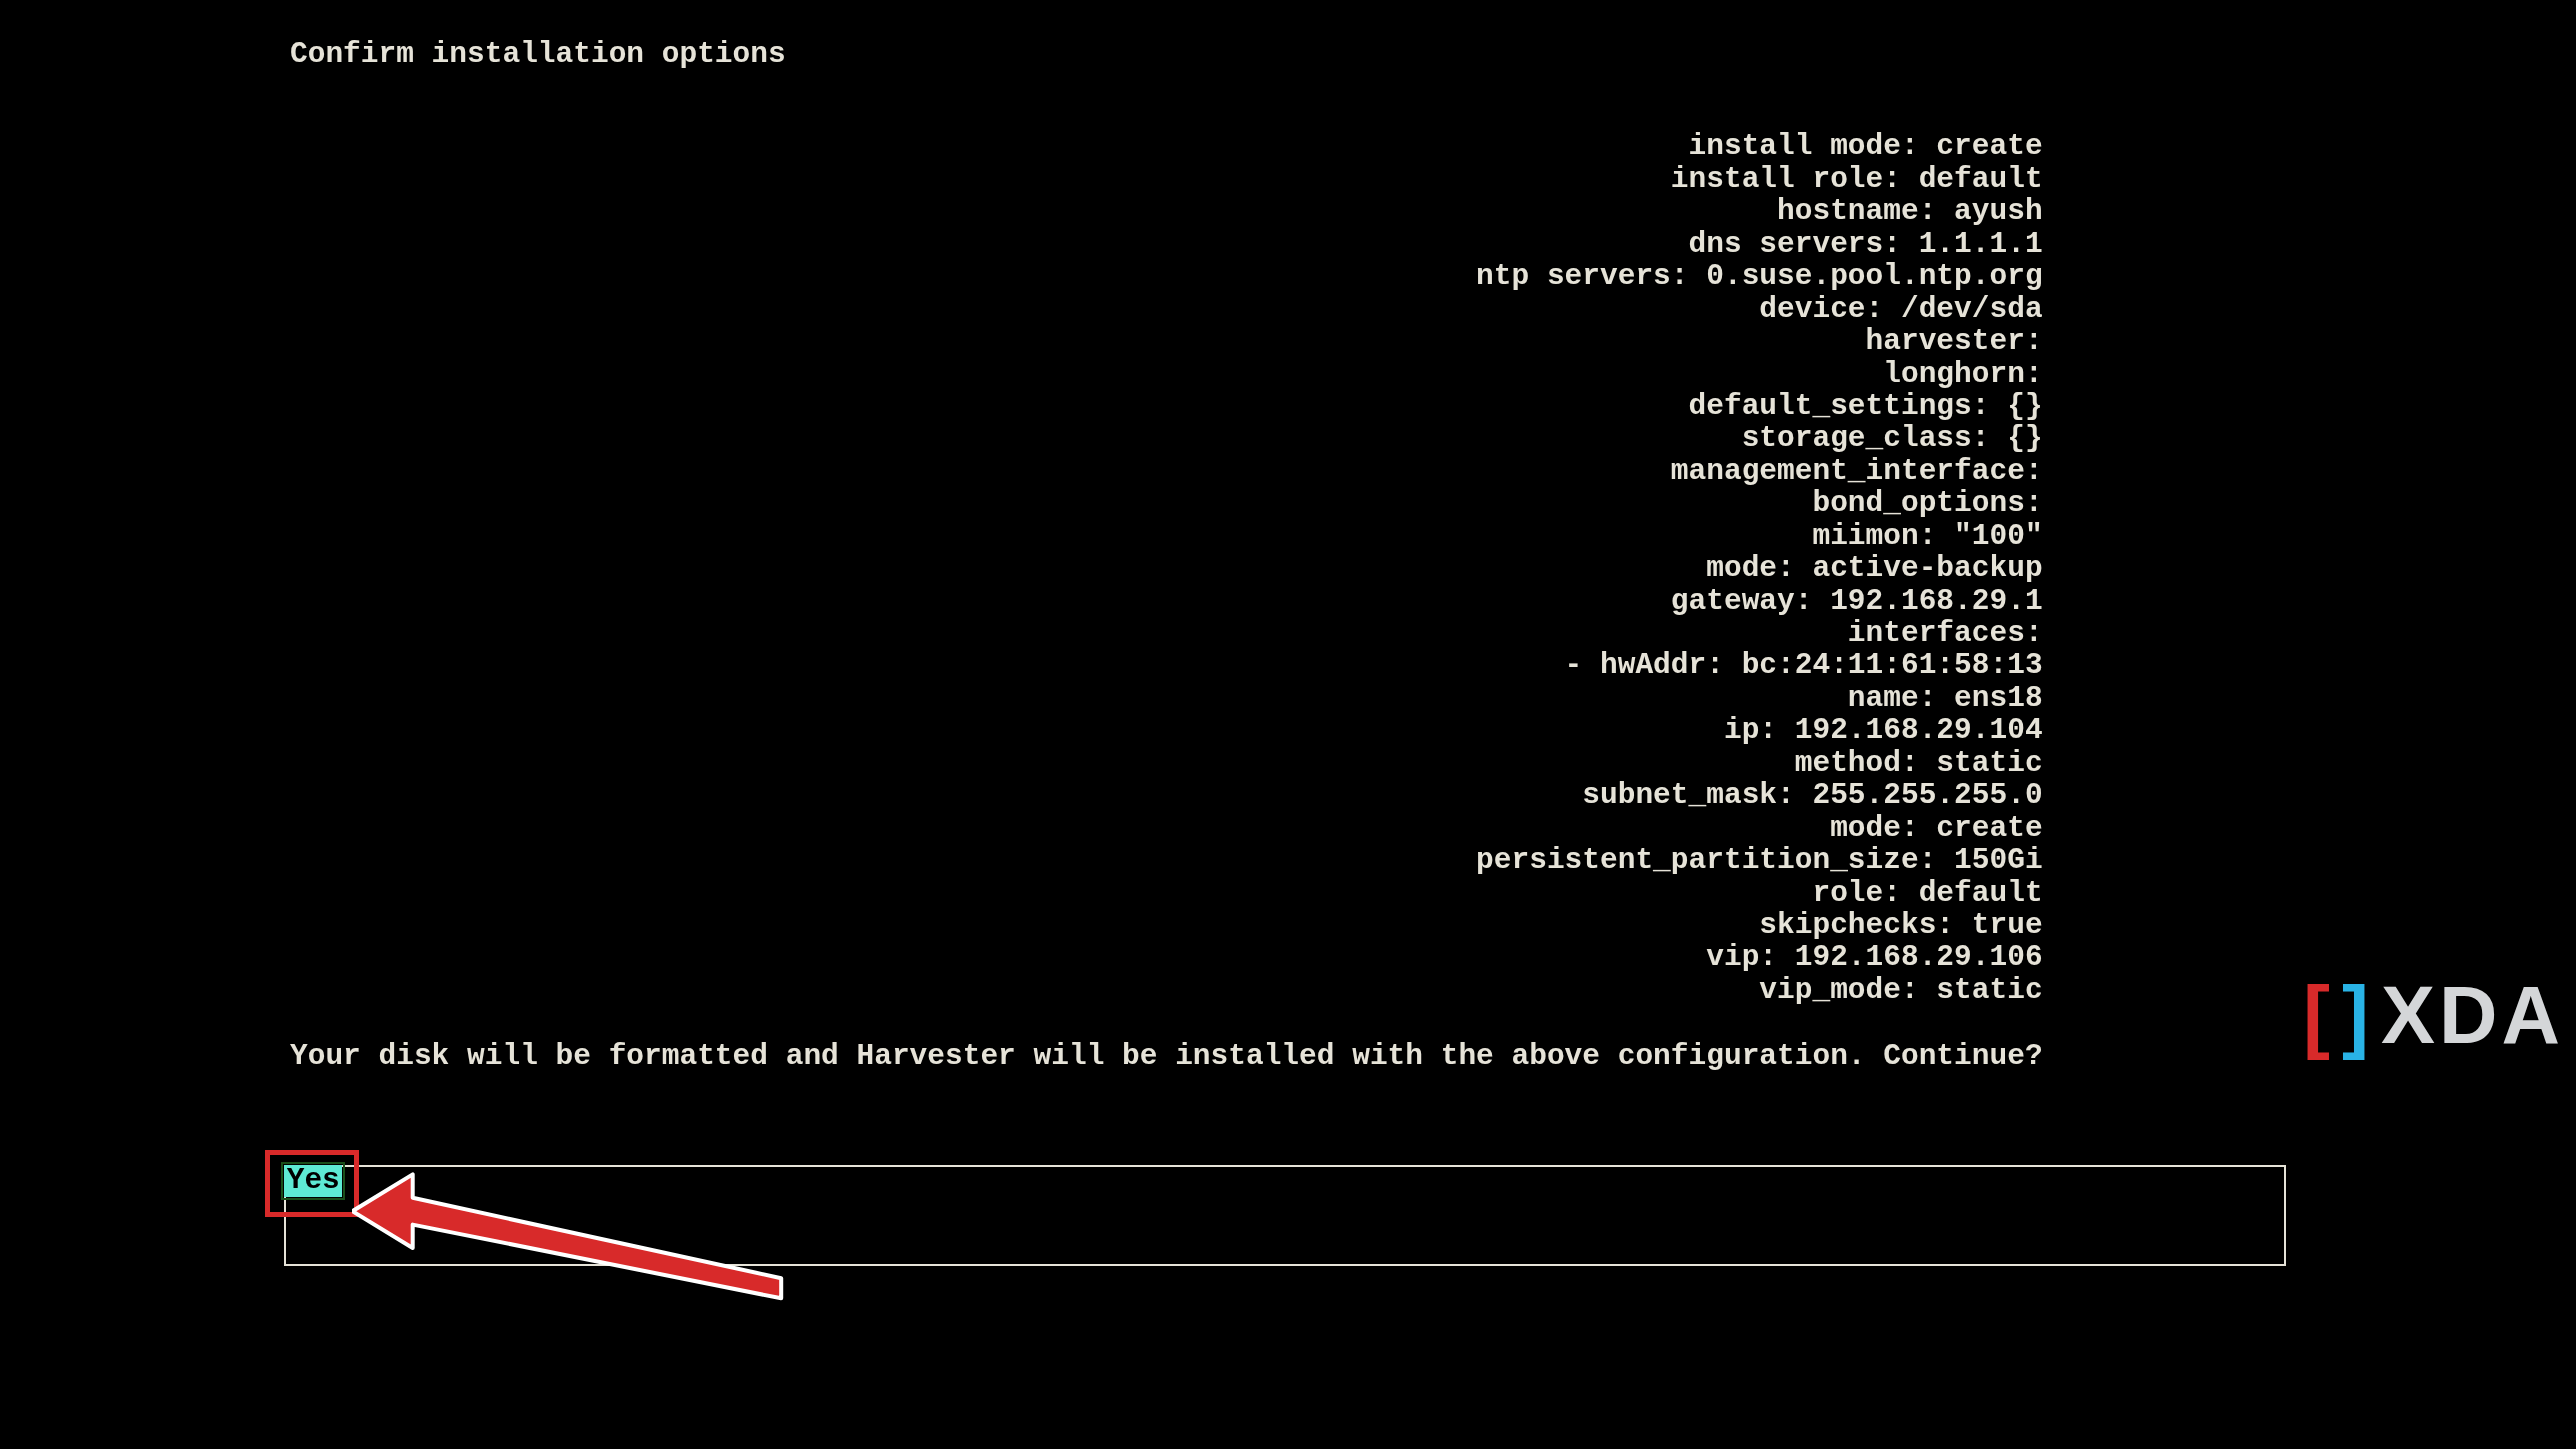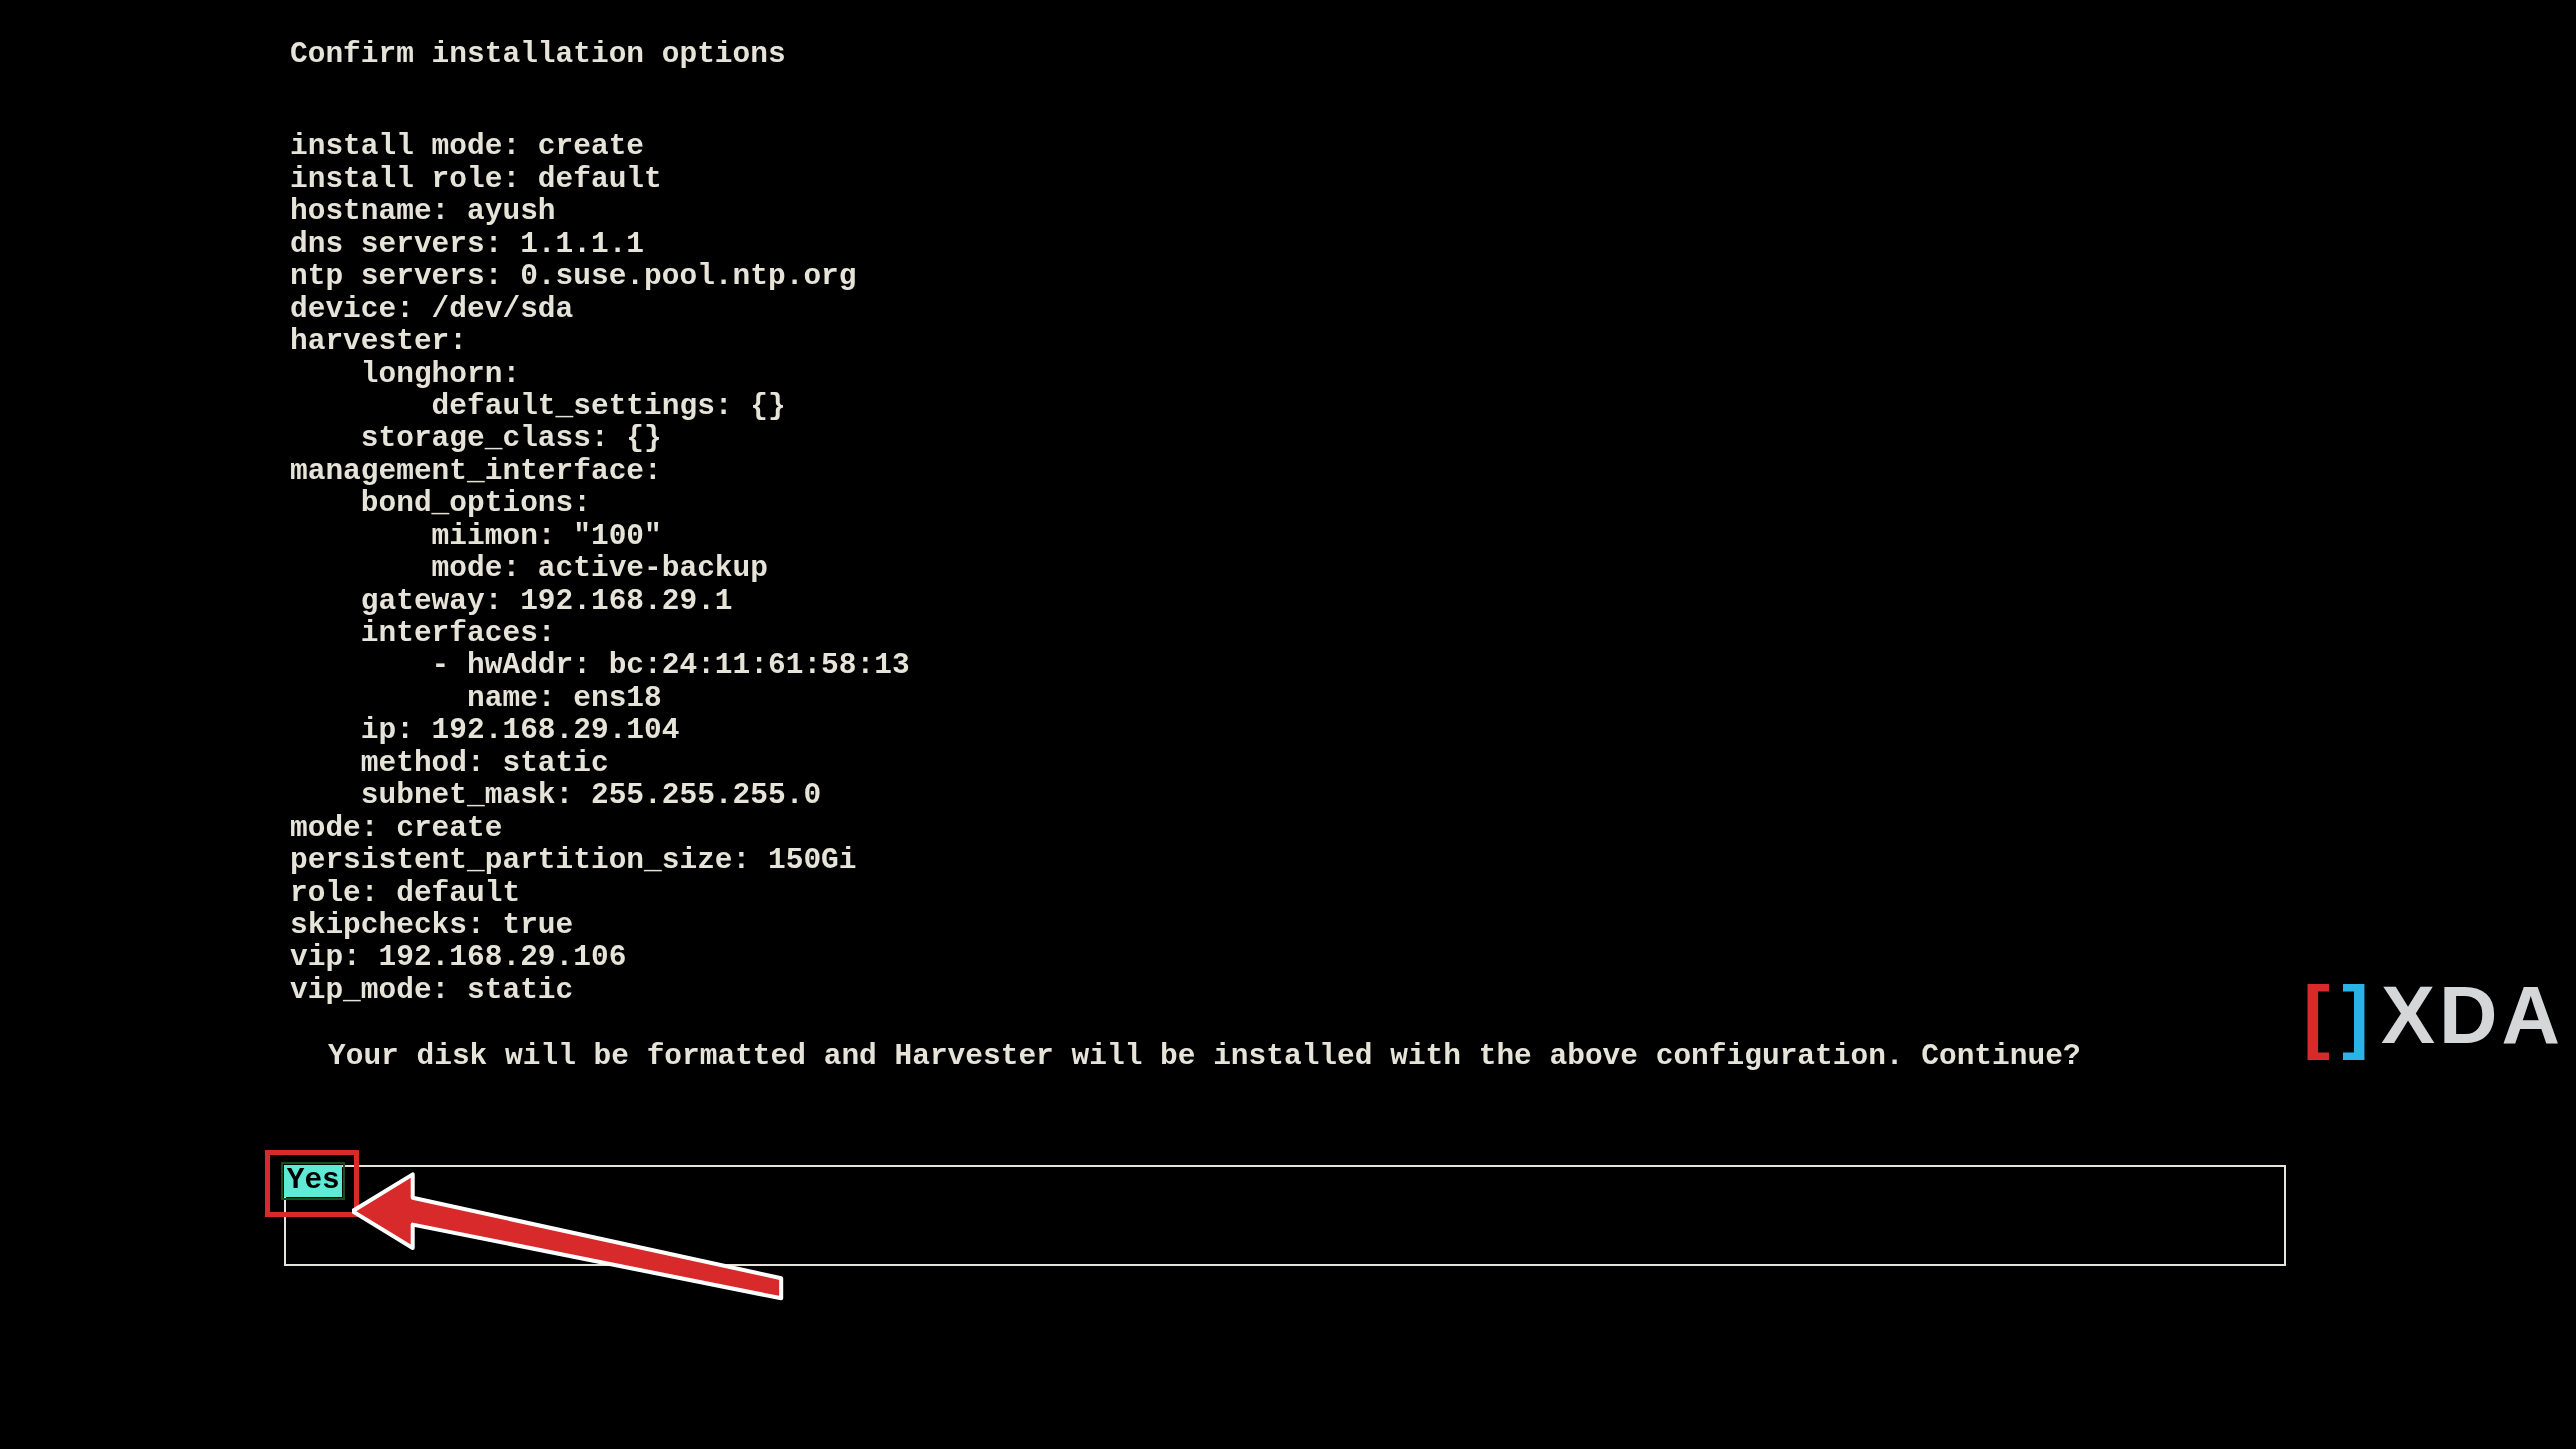--- a/index.html
+++ b/index.html
@@ -29,27 +29,27 @@
     white-space: pre;
     line-height: 1.10;
     margin-bottom: 60px;
   }
   .config {
     font-size: 29.5px;
     font-weight: bold;
     white-space: pre;
     line-height: 1.10;
     margin-bottom: 34px;
+    text-align: right;
   }
   .prompt {
     font-size: 29.5px;
     font-weight: bold;
     white-space: pre;
     line-height: 1.10;
-    margin-left: 38px;
   }
 
   
   .select-region {
     position: absolute;
     left: 265px;
     top: 1150px;
   }
   .highlight-box {
     position: absolute;

